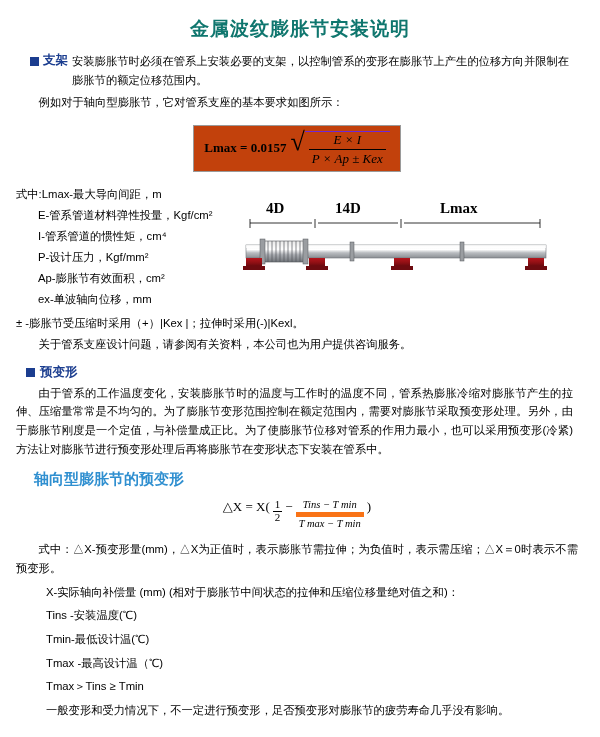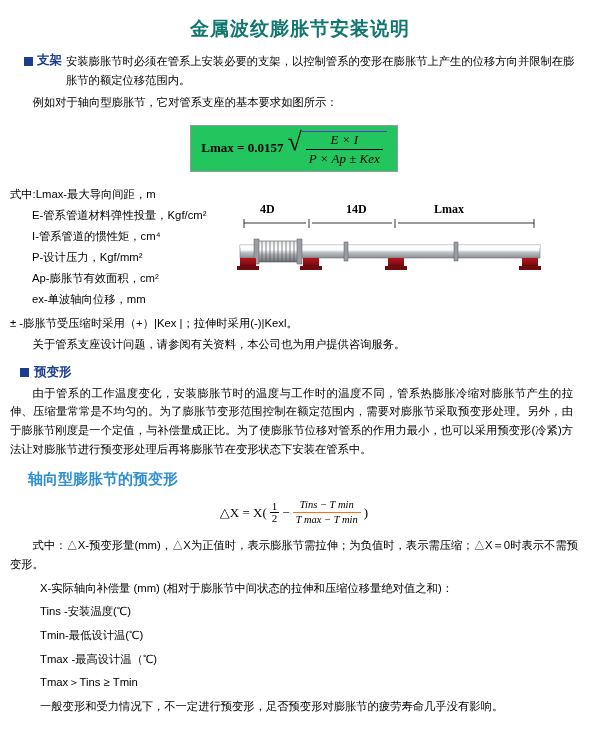--- a/index.html
+++ b/index.html
@@ -24,21 +24,21 @@
   }
   .title {
     text-align: center;
     font-size: 19px;
     font-weight: bold;
     letter-spacing: 1px;
     margin: 16px 0 10px 0;
     color: #0f766e;
   }
   .content {
-    padding: 0 22px 0 10px;
+    padding: 0 22px 0 16px;
   }
   p {
     margin: 0 5px 3px 0;
     line-height: 1.65;
     font-size: 11.3px;
     text-align: justify;
   }
   .indent {
     text-indent: 2em;
   }
@@ -64,21 +64,21 @@
     color: #2f8fd0;
     font-weight: bold;
     font-size: 15px;
     margin: 12px 0 6px 18px;
   }
   .formula-box {
     margin: 10px auto 8px auto;
     border: 1px solid #9a9a9a;
     display: inline-block;
     padding: 4px 10px 4px 10px;
-    background: #22c55e;
+    background: #c2410c;
   }
   .formula-wrap {
     text-align: center;
   }
   .fml {
     display: inline-flex;
     align-items: center;
     font-family: "Liberation Serif", serif;
     font-size: 13px;
   }
@@ -133,21 +133,21 @@
     flex: 0 0 218px;
   }
   .fig {
     flex: 1;
     position: relative;
     padding-top: 8px;
   }
   .fig-labels {
     display: flex;
     align-items: flex-end;
-    font-size: 12px;
+    font-size: 15px;
     font-weight: bold;
     font-family: "Liberation Serif", serif;
     position: relative;
     height: 16px;
     margin-bottom: 2px;
   }
   .fig-labels span {
     position: absolute;
     bottom: 0;
   }
@@ -155,41 +155,40 @@
     display: block;
   }
   .center-eq {
     text-align: center;
     margin: 10px 0 10px 0;
     font-family: "Liberation Serif", serif;
     font-size: 13px;
   }
   .eq-inline {
     display: inline-flex;
-    align-items: center;
     gap: 3px;
   }
   .half {
     display: inline-block;
     text-align: center;
     vertical-align: middle;
     line-height: 1.05;
     font-size: 11px;
   }
   .half .n { display: block; border-bottom: 1px solid #000; padding: 0 2px; }
   .half .d { display: block; padding: 0 2px; }
   .fracwide {
     display: inline-block;
     text-align: center;
     vertical-align: middle;
     line-height: 1.15;
     font-size: 10.5px;
     font-style: italic;
   }
-  .fracwide .n { display: block; border-bottom: 1px solid #f97316; padding: 0 3px 1px 3px; }
+  .fracwide .n { display: block; border-bottom: 5px solid #f97316; padding: 0 3px 1px 3px; }
   .fracwide .d { display: block; padding: 1px 3px 0 3px; }
   .notes p {
     margin: 0 0 5px 0;
   }
   .note-indent {
     padding-left: 30px;
   }
 </style>
 </head>
 <body>
@@ -231,21 +230,21 @@
         <p class="def-indent">E-管系管道材料弹性投量，Kgf/cm²</p>
         <p class="def-indent">I-管系管道的惯性矩，cm⁴</p>
         <p class="def-indent">P-设计压力，Kgf/mm²</p>
         <p class="def-indent">Ap-膨胀节有效面积，cm²</p>
         <p class="def-indent">ex-单波轴向位移，mm</p>
       </div>
 
       <div class="fig">
         <div class="fig-labels">
           <span style="left:26px;">4D</span>
-          <span style="left:112px;">14D</span>
+          <span style="left:95px;">14D</span>
           <span style="left:200px;">Lmax</span>
         </div>
 
         <svg class="fig-svg" width="320" height="80" viewBox="0 0 320 80">
           <defs>
             <linearGradient id="pipeG" x1="0" y1="0" x2="0" y2="1">
               <stop offset="0%" stop-color="#f4f4f4"></stop>
               <stop offset="35%" stop-color="#ffffff"></stop>
               <stop offset="60%" stop-color="#b9bcc0"></stop>
               <stop offset="100%" stop-color="#8b8f94"></stop>

